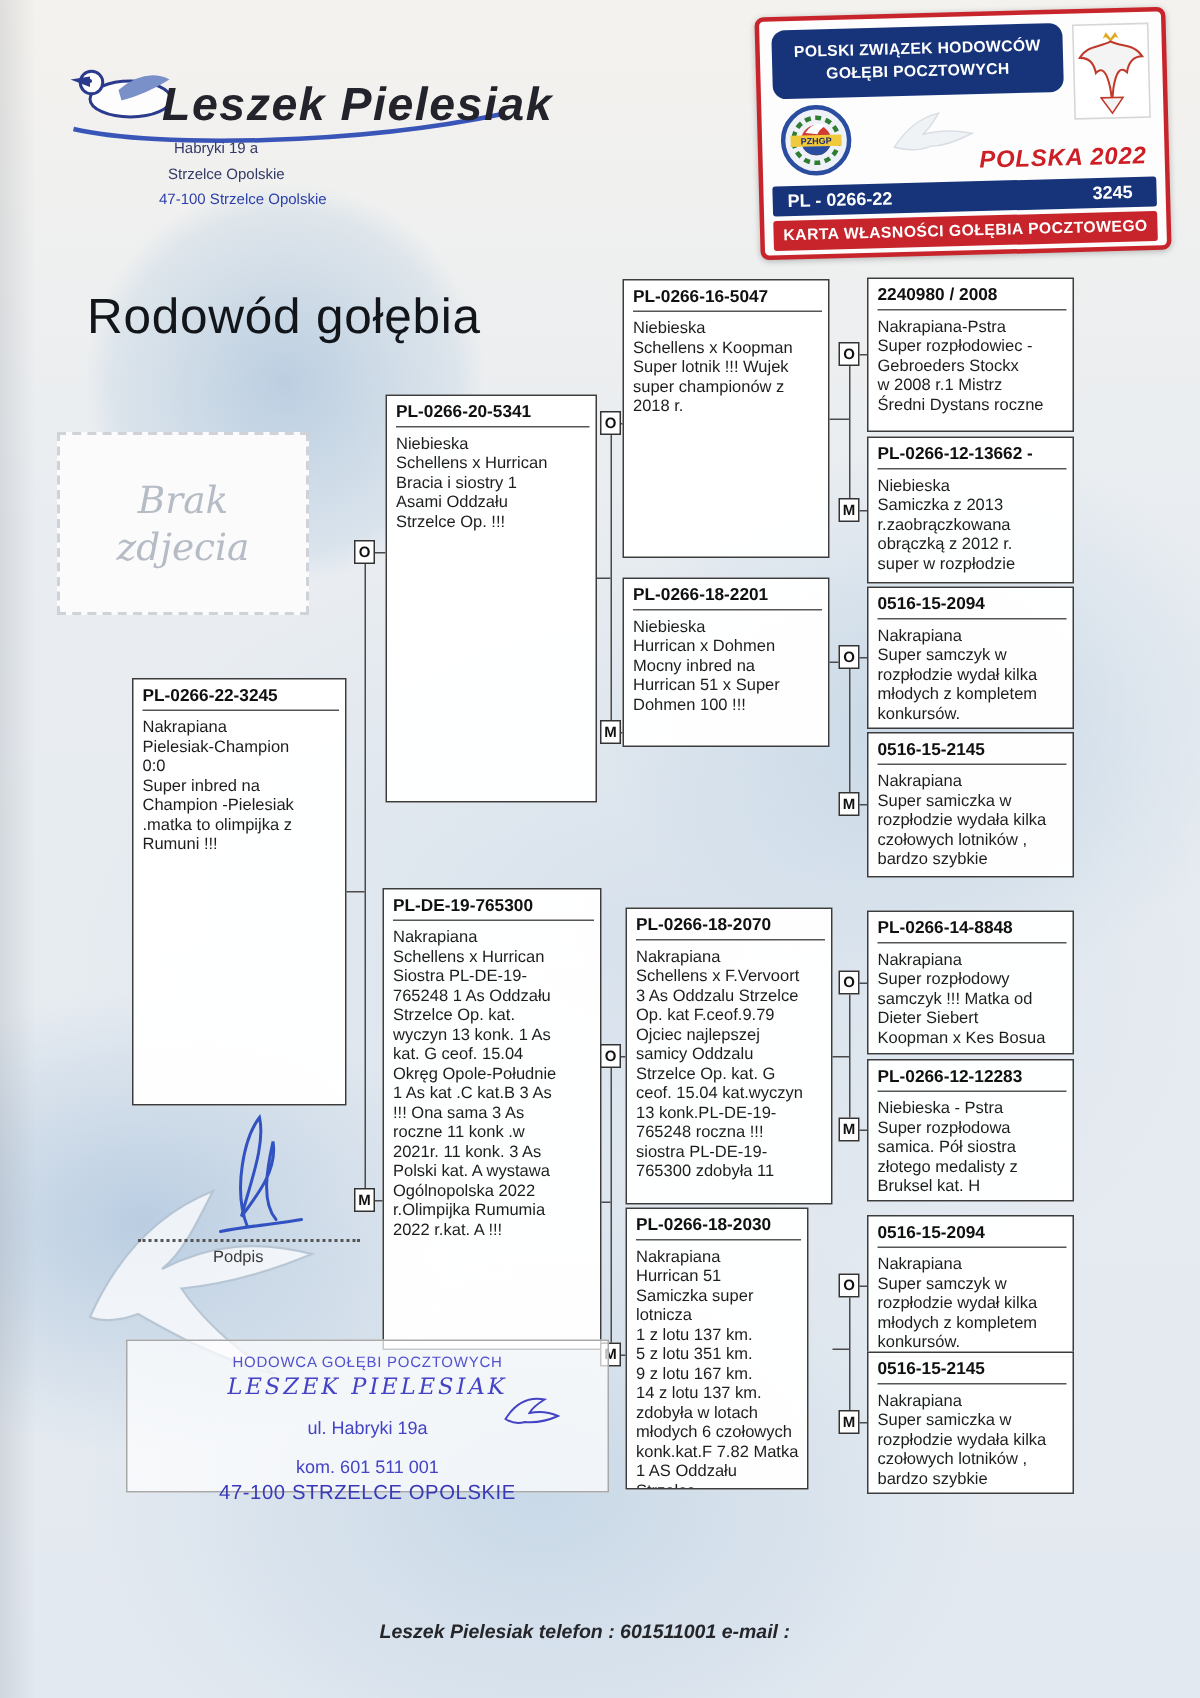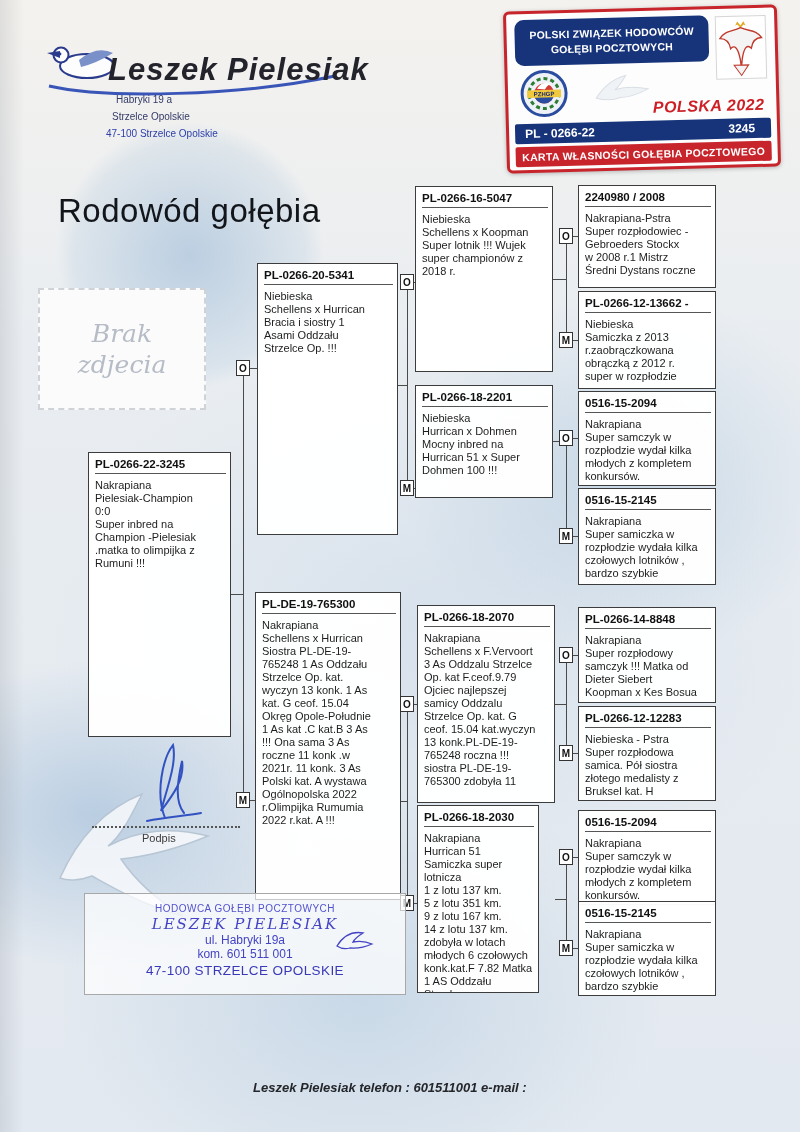--- a/index.html
+++ b/index.html
@@ -66,21 +66,21 @@
   
   .sig-line { position:absolute; left:92px; top:826px; width:148px; border-top:2px dotted #555; }
   .sig-label { position:absolute; left:142px; top:832px; font-size:11px; color:#3a3a3a; }
 
   
   #stamp { position:absolute; left:84px; top:893px; width:322px; height:102px; border:1px solid #a8a8a8;
     background:rgba(255,255,255,.72); text-align:center; padding-top:9px; }
   #stamp .s1 { color:#5252cf; font-size:10px; letter-spacing:.5px; }
   #stamp .s2 { color:#4343c4; font-family:"DejaVu Serif", serif; font-style:italic; font-size:15px;
     letter-spacing:2px; margin-top:1px; }
-  #stamp .s3, #stamp .s4 { color:#4343c4; font-size:12px; margin-top:0; }
+  #stamp .s3, #stamp .s4 { color:#4343c4; font-size:12px; margin-top:12px; }
   #stamp .s5 { color:#3939b8; font-size:13.5px; margin-top:2px; letter-spacing:.4px; }
   .stamp-dove { position:absolute; right:30px; top:32px; }
 
   .footer { position:absolute; left:253px; top:1080px; font-size:13px; font-weight:bold; font-style:italic; color:#24262a; }
 </style>
 </head>
 <body>
 
 <div id="page">
 

